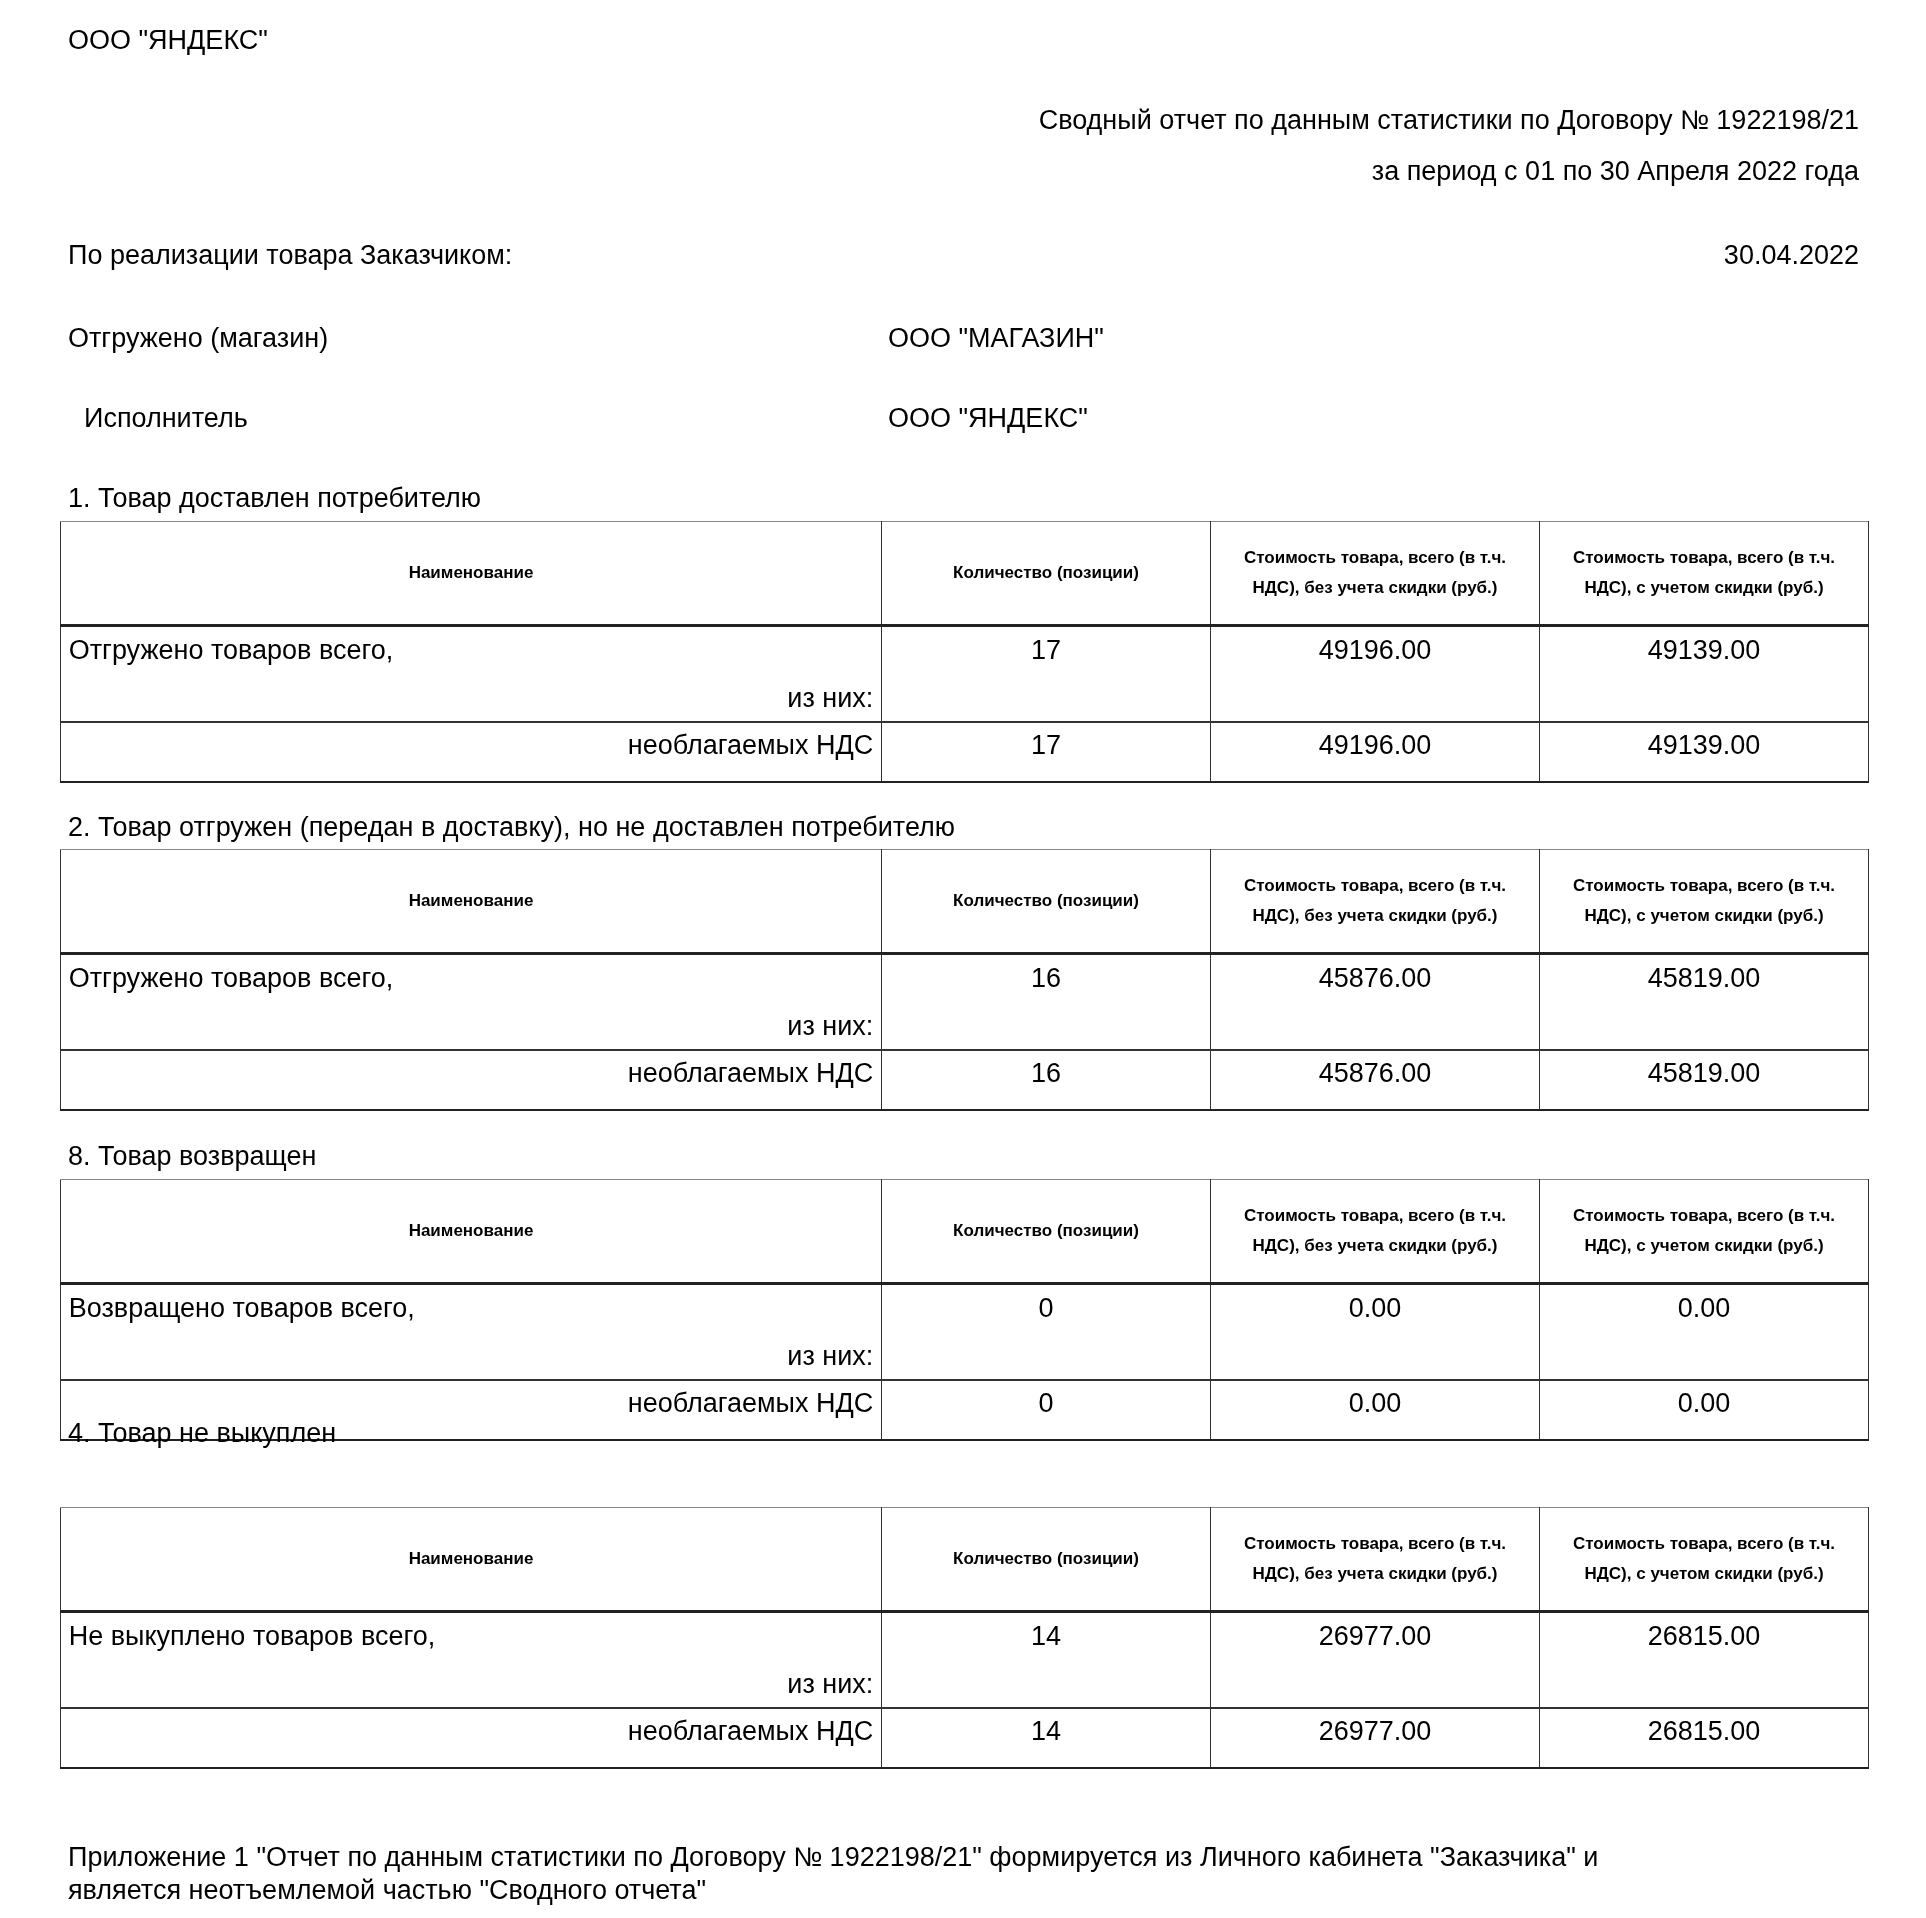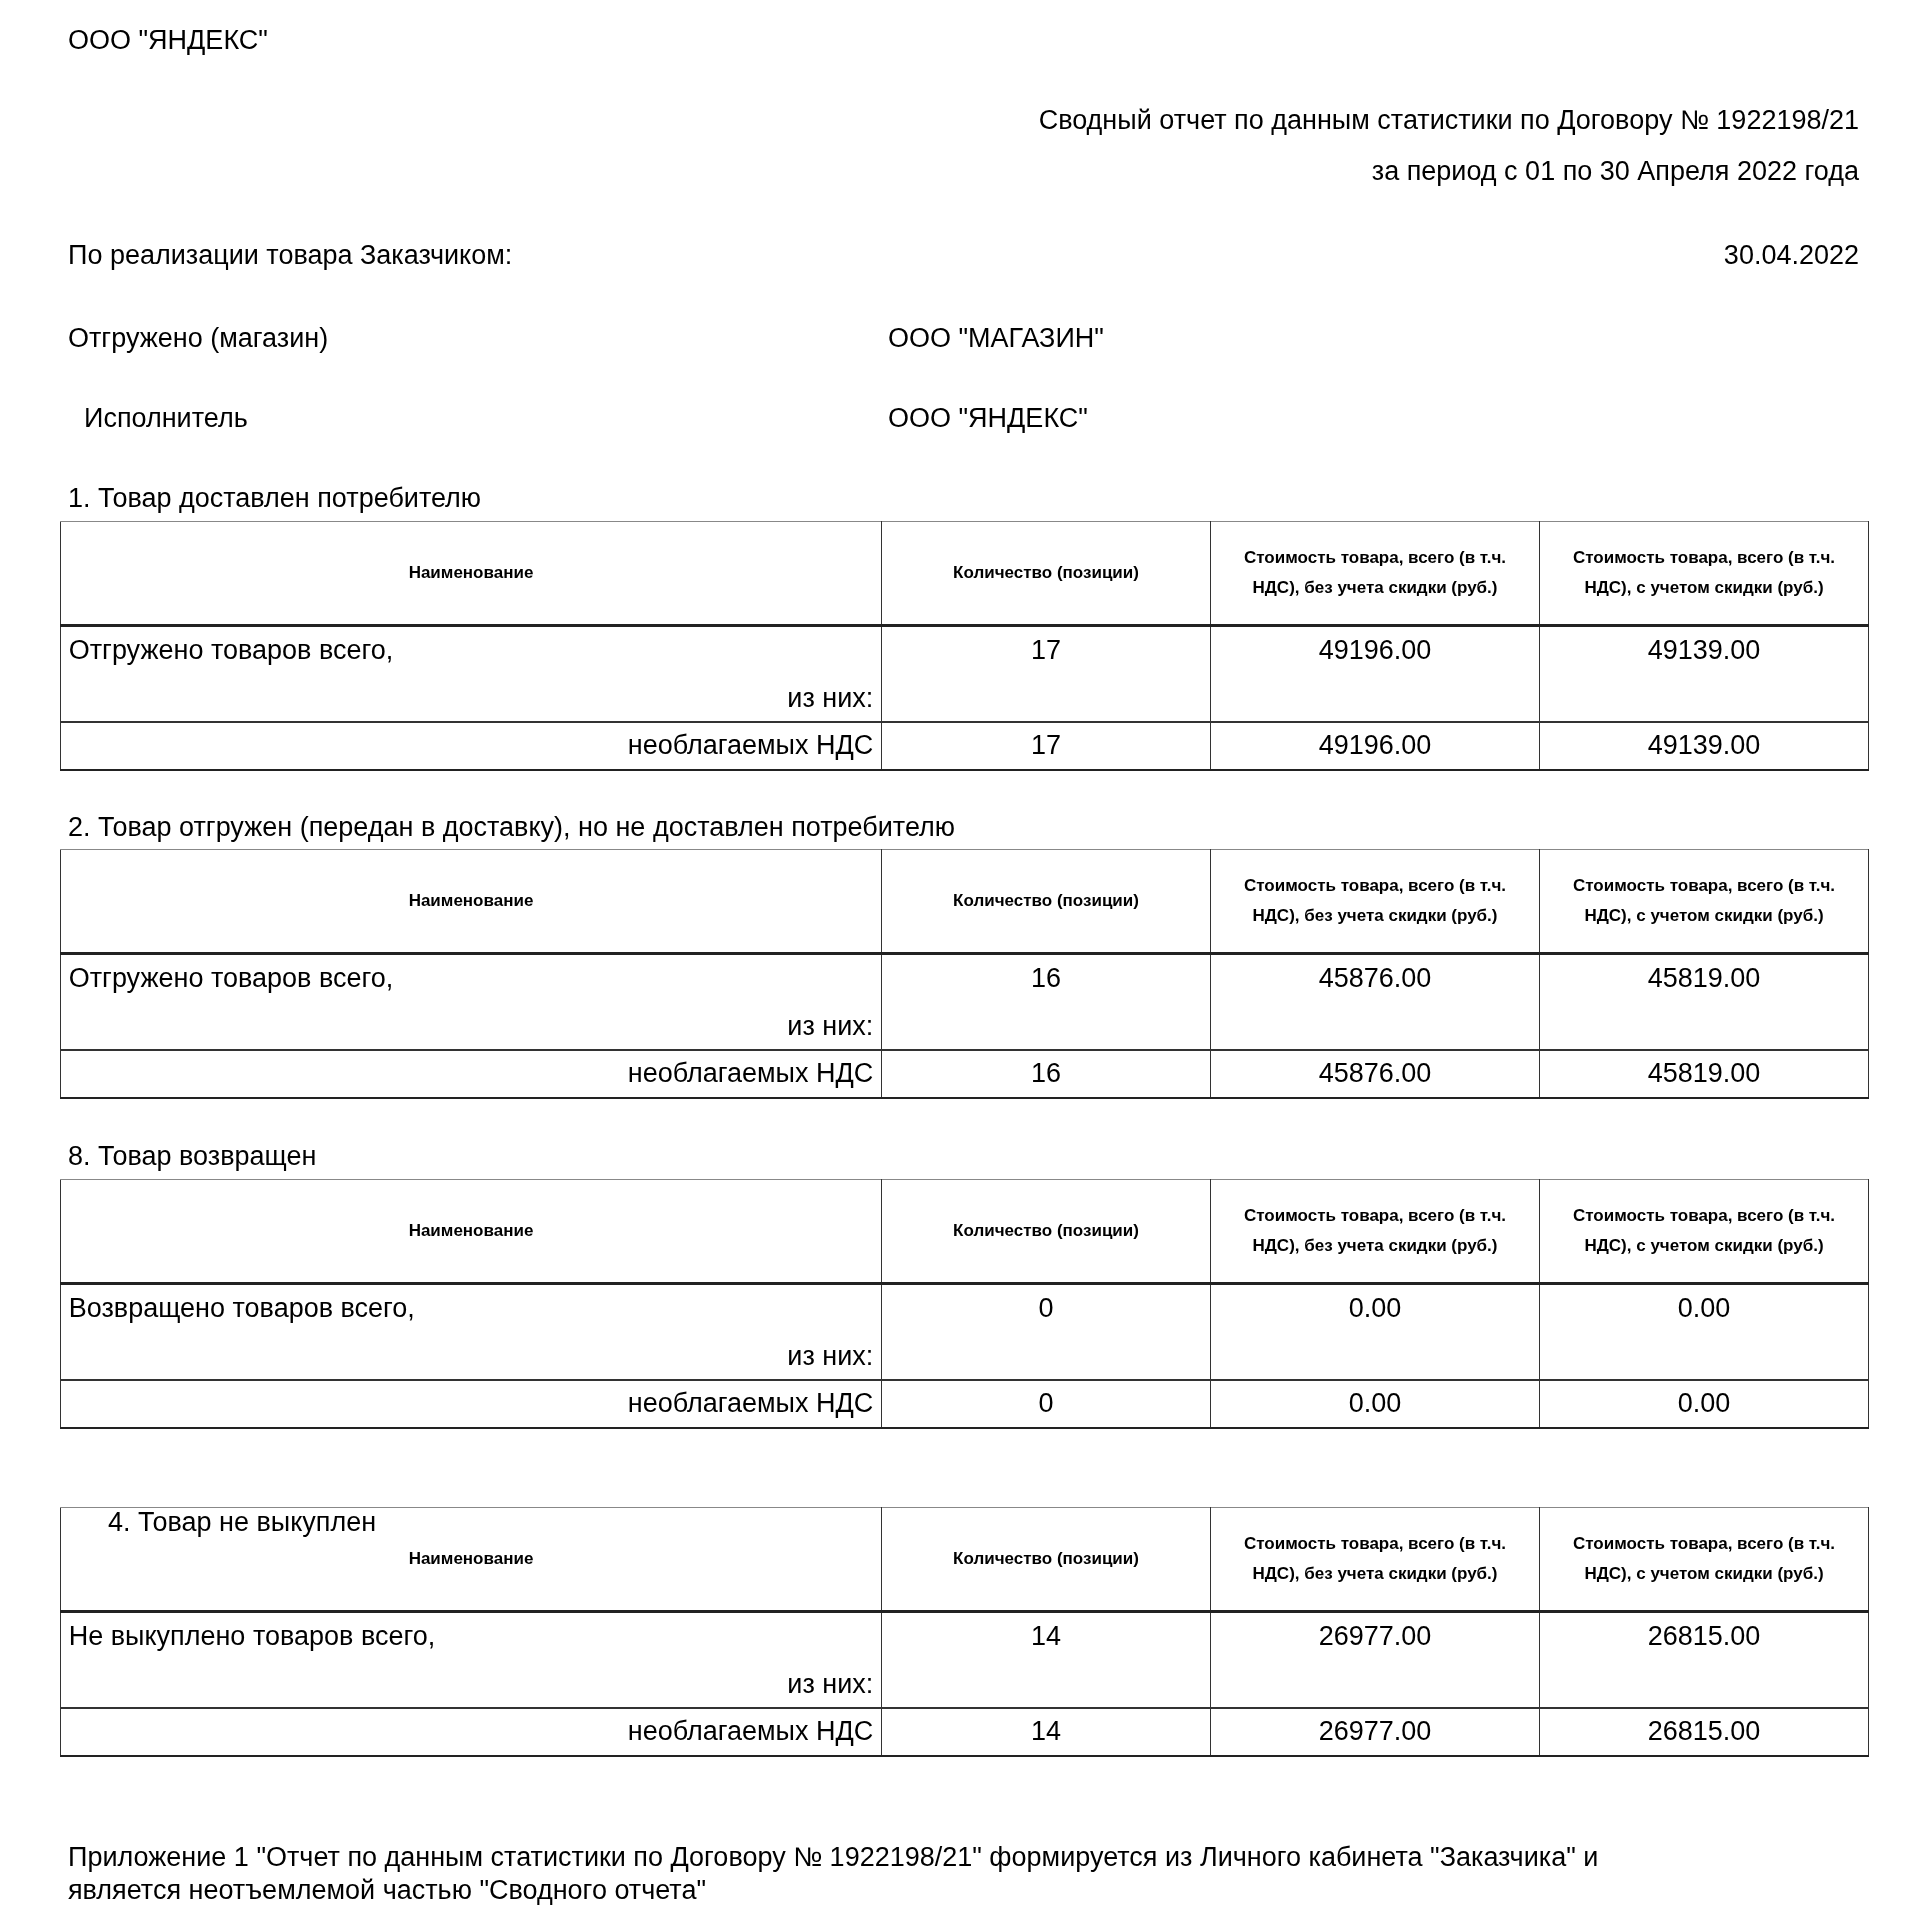--- a/index.html
+++ b/index.html
@@ -20,21 +20,21 @@
   .section-title { left:68px; }
   table.rep { position:absolute; left:60px; width:1807px; border-collapse:collapse; table-layout:fixed; }
   table.rep col.c1 { width:821px; }
   table.rep col.c2 { width:329px; }
   table.rep col.c3 { width:329px; }
   table.rep col.c4 { width:329px; }
   table.rep th, table.rep td { border:1.1px solid #333; padding:0 7.7px; box-sizing:border-box; }
   table.rep thead tr { height:104px; }
   table.rep thead th { font-weight:bold; font-size:17px; line-height:30px; text-align:center; vertical-align:middle; border-top:1.6px solid #888; border-bottom:3.3px solid #222; }
   table.rep tbody tr.r-total { height:96px; }
-  table.rep tbody tr.r-sub { height:48px; }
+  table.rep tbody tr.r-sub { height:60px; }
   table.rep tbody tr.r-total td { border-bottom:2.7px solid #333; }
   table.rep tbody tr.r-sub td { border-bottom:2.7px solid #222; }
   table.rep td { font-size:27px; line-height:33px; vertical-align:top; padding-top:6.6px; }
   table.rep td.num { text-align:center; }
   .name-cell { position:relative; }
   .name-main { display:block; text-align:left; }
   .name-of { display:block; text-align:right; margin-top:15.3px; }
   .name-sub { text-align:right; }
   .footer1 { left:68px; top:1841px; }
   .footer2 { left:68px; top:1874px; }
@@ -151,21 +151,21 @@
       </tr>
       <tr class="r-sub">
         <td class="name-sub">необлагаемых НДС</td>
         <td class="num">0</td>
         <td class="num">0.00</td>
         <td class="num">0.00</td>
       </tr>
     </tbody>
   </table>
 
-  <div class="abs txt section-title" style="top: 1506px; margin-left: 40px;">4. Товар не выкуплен</div>
+  <div class="abs txt section-title" style="top: 1417px;">4. Товар не выкуплен</div>
   <table class="rep" style="top: 1507px;">
     <colgroup>
         <col class="c1">
         <col class="c2">
         <col class="c3">
         <col class="c4">
       </colgroup>
     <thead>
       <tr>
         <th>Наименование</th>

